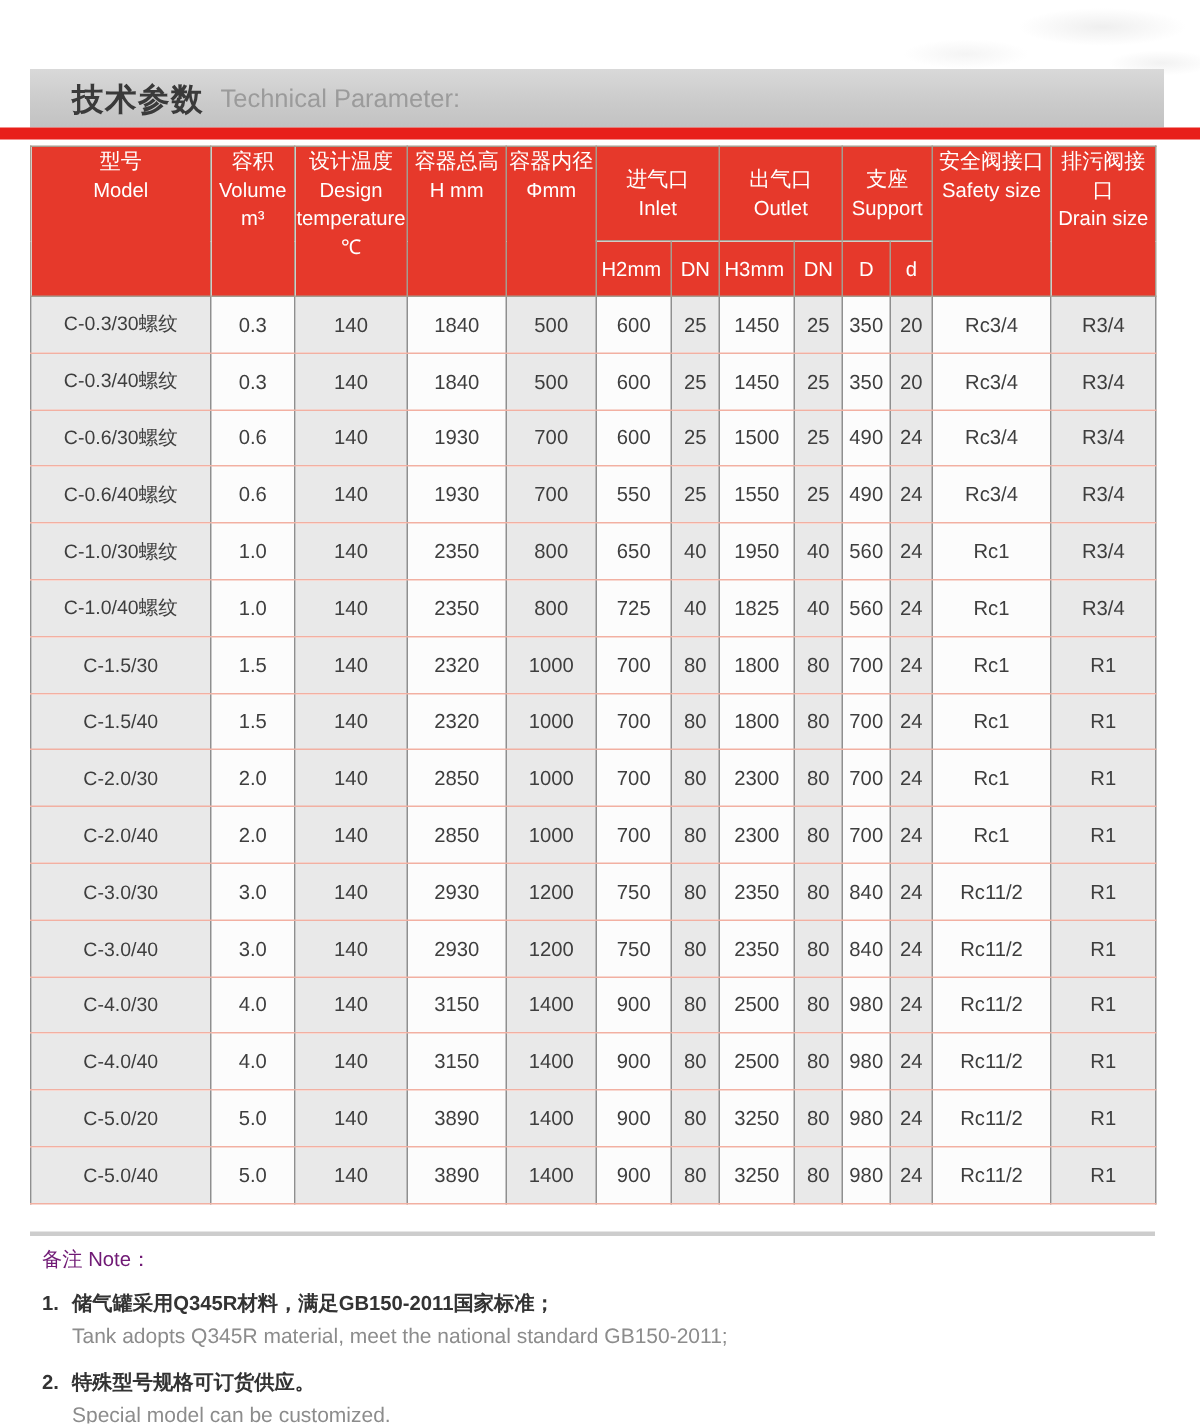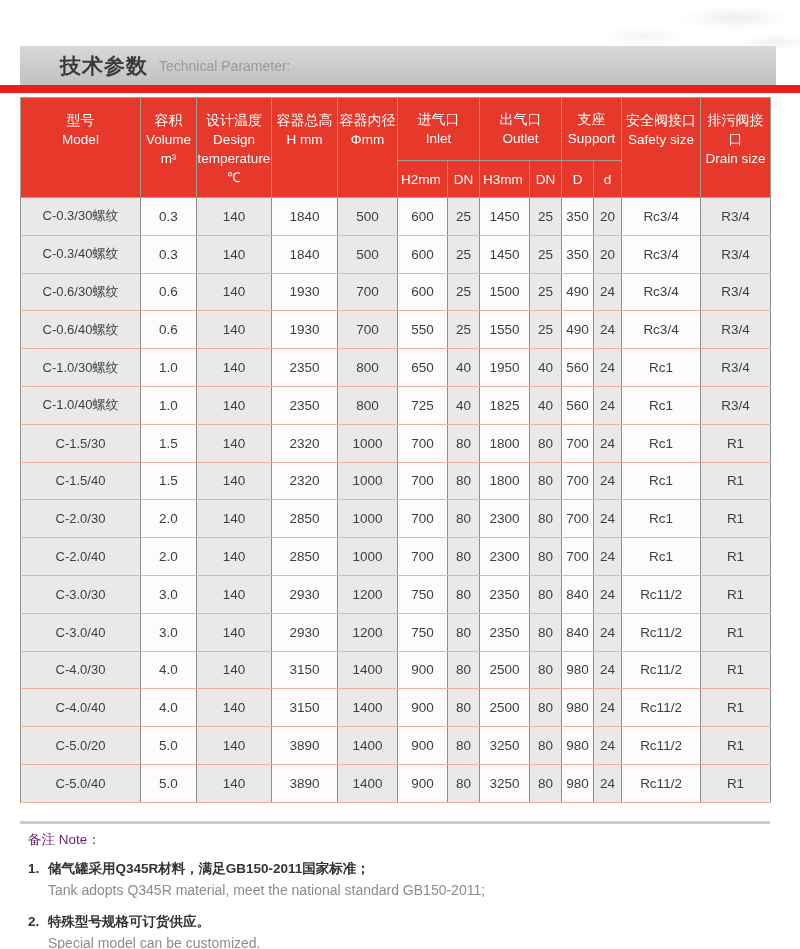--- a/index.html
+++ b/index.html
@@ -8,35 +8,35 @@
 
   .texture { position:absolute; right:0; top:0; width:260px; height:60px;
     background:
       radial-gradient(ellipse 80px 18px at 75% 30%, rgba(190,190,190,.25), transparent 70%),
       radial-gradient(ellipse 60px 14px at 40% 60%, rgba(200,200,200,.2), transparent 70%),
       radial-gradient(ellipse 50px 12px at 90% 70%, rgba(195,195,195,.22), transparent 70%); }
 
   .banner { position:absolute; left:20px; top:46px; width:756px; height:39px;
     background:linear-gradient(180deg,#d9d9d9 0%,#cbcbcb 55%,#c2c2c2 100%);
     display:flex; align-items:center; }
-  .banner-title { margin-left:40px; font-size:21px; font-weight:bold; color:#3a3a3a; letter-spacing:1px; }
-  .banner-sub { margin-left:11px; font-size:14px; color:#9b9b9b; }
+  .banner-title { margin-left:28px; font-size:21px; font-weight:bold; color:#3a3a3a; letter-spacing:1px; }
+  .banner-sub { margin-left:11px; font-size:17px; color:#9b9b9b; }
 
   .redbar { position:absolute; left:0; top:85px; width:800px; height:8px; background:#e8201a; }
 
   .table-wrap { position:absolute; left:20px; top:97px; width:750px; }
   table { border-collapse:collapse; width:750px; table-layout:fixed; }
 
   thead th { background:#e6392b; color:#ffffff; font-weight:normal;
     border:1px solid #a69c8f; overflow:hidden; }
   tr.h-main { height:63px; }
   tr.h-sub  { height:37px; }
   th .zh { font-size:14px; line-height:19px; }
   th .en { font-size:13.5px; line-height:19px; }
-  th.span-rows { vertical-align:top; padding-top:13px; }
+  th.span-rows { vertical-align:top; }
   th.group { vertical-align:middle; }
   th.sub { font-size:13.5px; text-align:center; }
   th.sub.left { text-align:left; padding-left:3px; }
 
   tbody td { height:37.8px; text-align:center; vertical-align:middle;
     font-size:13.5px; color:#3e3e3e;
     border-left:1px solid #8f8f8f; border-right:1px solid #8f8f8f;
     border-bottom:1px solid #f2b0a2; overflow:hidden; }
   tbody td.c-shade { background:#e9e9e9; }
   tbody td.c-plain { background:#fcfcfc; }

